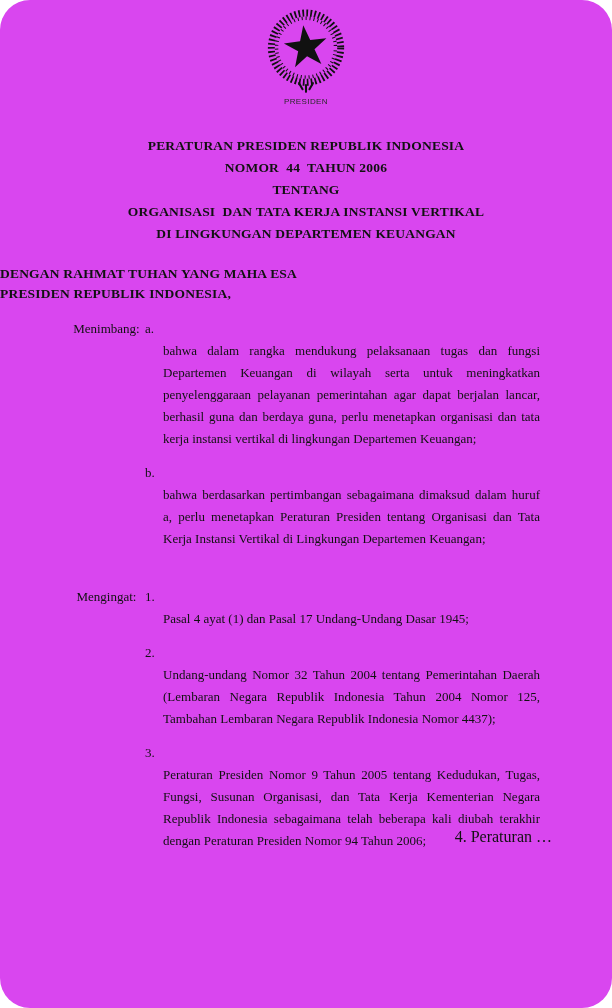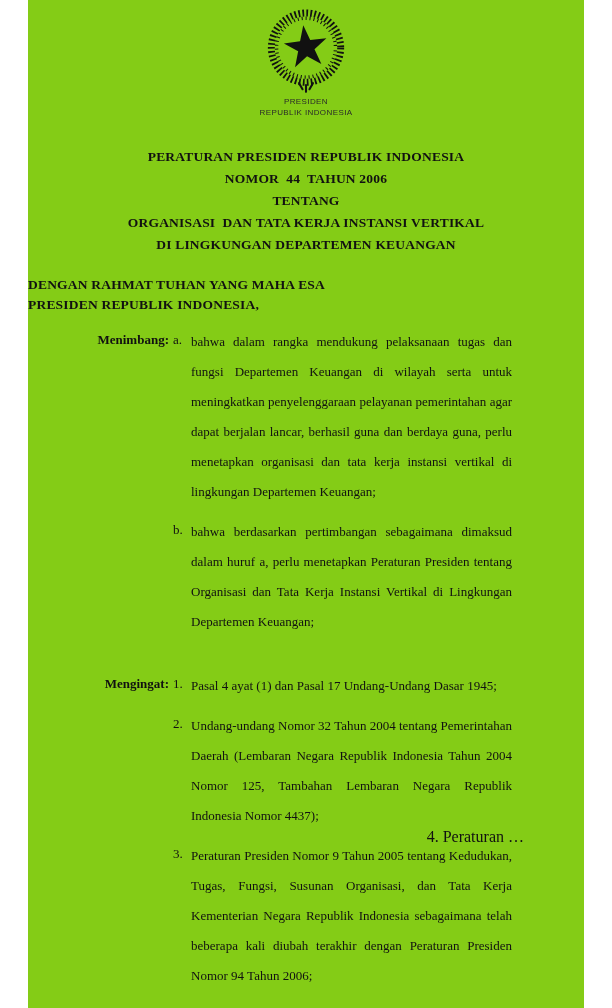--- a/index.html
+++ b/index.html
@@ -1,24 +1,25 @@
 <!DOCTYPE html>
 <html><head>
 <meta charset="utf-8">
 <style>
   html, body { margin: 0; padding: 0; background: #ffffff; }
   .page {
     position: relative;
-    width: 556px;
+    width: 612px;
     height: 1008px;
-    background: #84cc16;
+    background: #d946ef;
     font-family: "Liberation Serif", serif;
     color: #111111;
     overflow: hidden;
     margin: 0 auto;
+    border-radius: 30px;
   }
   .header { text-align: center; padding-top: 8px; }
   .seal-svg { display: block; margin: 0 auto; }
   .seal-caption {
     font-family: "Liberation Sans", sans-serif;
     font-size: 8px;
     line-height: 11px;
     letter-spacing: 0.4px;
     color: #2a2a2a;
     text-align: center;
@@ -46,32 +47,32 @@
     font-size: 13.5px;
     letter-spacing: 0.2px;
   }
   .body-block { padding: 0 72px; font-size: 13px; }
   .section { display: flex; align-items: flex-start; }
   .section-menimbang { margin-top: 14px; }
   .section-mengingat { margin-top: 34px; }
   .section-label {
     flex: none;
     width: 73px;
-    font-weight: bold;
+    font-weight: normal;
     line-height: 26px;
     display: flex;
-    justify-content: flex-end;
+    justify-content: center;
     padding-right: 4px;
     box-sizing: border-box;
   }
   .section-items { flex: 1; min-width: 0; }
   .list-item { display: flex; margin-bottom: 10px; }
   .list-item:last-child { margin-bottom: 0; }
   .item-marker { flex: none; width: 18px; line-height: 26px; }
-  .item-text { flex: 1; text-align: justify; line-height: 30px; }
+  .item-text { flex: 1; text-align: justify; line-height: 22px; margin-top: 24px; }
   .catchword {
     position: absolute;
     top: 828px;
     right: 60px;
     font-size: 16px;
   }
 </style>
 </head>
 <body>
 
@@ -81,21 +82,20 @@
     <svg class="seal-svg" width="104" height="88" viewBox="0 0 120 100" aria-hidden="true">
 
       <circle cx="60" cy="45" r="40" fill="none" stroke="#111111" stroke-width="8" stroke-dasharray="2 2.6"></circle>
       <circle cx="60" cy="45" r="34" fill="none" stroke="#111111" stroke-width="4" stroke-dasharray="1.2 3.4" stroke-dashoffset="1.5"></circle>
 
       <polygon transform="rotate(-7 60 45)" points="60,19 54.1,36.9 35.3,37 50.5,48.1 44.7,66 60,55 75.3,66 69.5,48.1 84.7,37 65.9,36.9" fill="#111111"></polygon>
 
       <path d="M52,86 l4,7 M60,88 l0,8 M68,86 l-4,7" fill="none" stroke="#111111" stroke-width="2.4" stroke-linecap="round"></path>
     </svg>
     <div class="seal-caption">PRESIDEN</div>
-    <div class="seal-caption">REPUBLIK INDONESIA</div>
   </div>
 
   <div class="title-block">
     <div class="title-line">PERATURAN PRESIDEN REPUBLIK INDONESIA</div>
     <div class="title-line">NOMOR  44  TAHUN 2006</div>
     <div class="title-line">TENTANG</div>
     <div class="title-line">ORGANISASI  DAN TATA KERJA INSTANSI VERTIKAL</div>
     <div class="title-line">DI LINGKUNGAN DEPARTEMEN KEUANGAN</div>
   </div>
 

